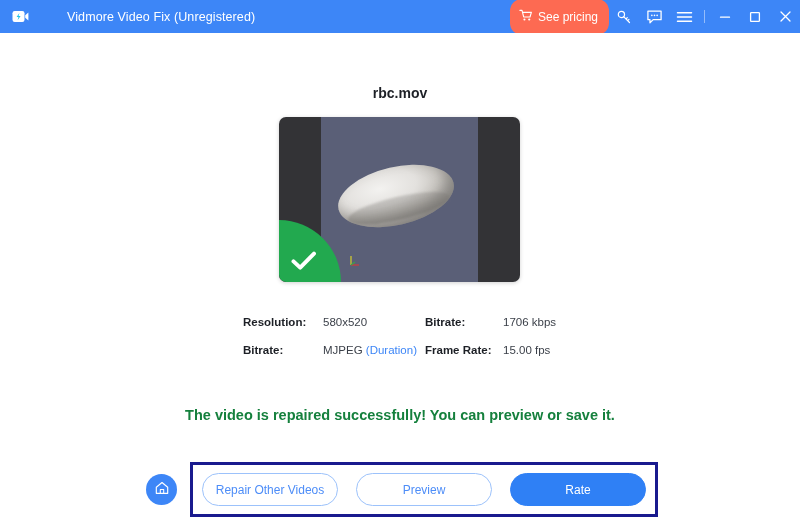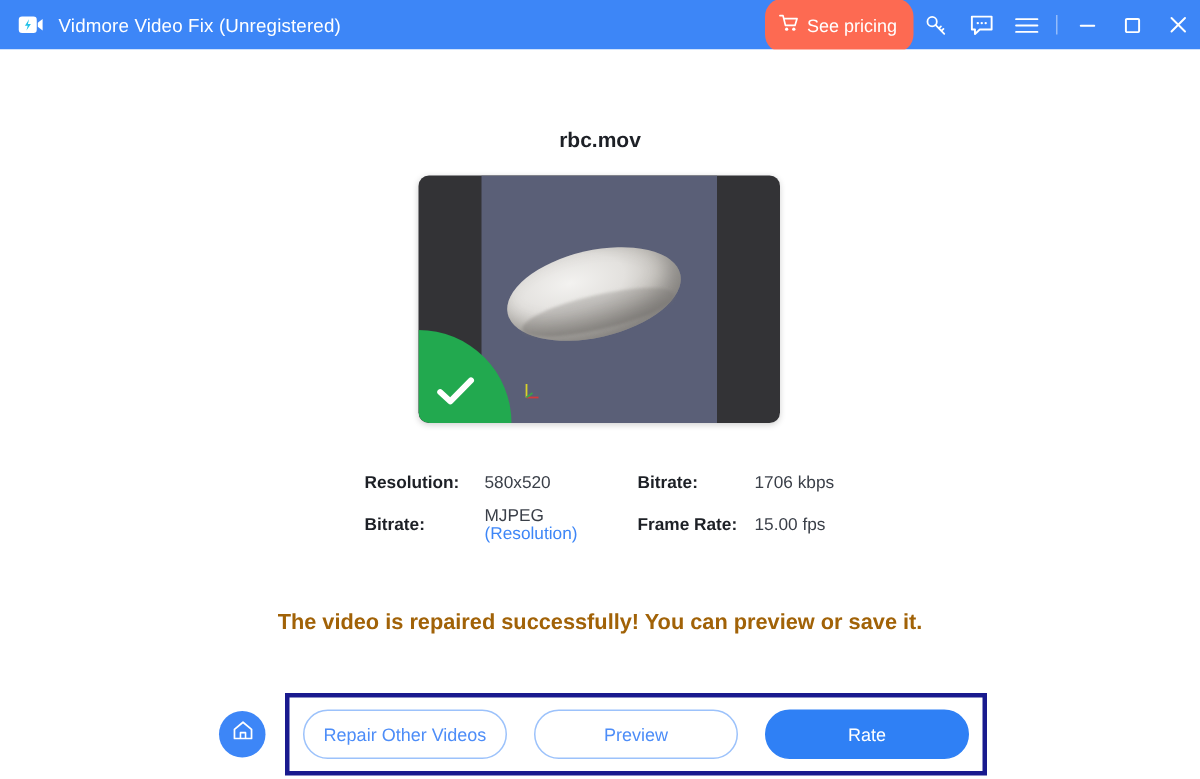--- a/index.html
+++ b/index.html
@@ -21,20 +21,21 @@
 
   
   .titlebar {
     position: absolute;
     top: 0; left: 0;
     width: 800px;
     height: 33px;
     background: #3d86f7;
     display: flex;
     align-items: center;
+    gap: 28px;
   }
 
   .tb-logo {
     margin-left: 11px;
     width: 19px;
     height: 19px;
     display: flex;
     align-items: center;
     justify-content: center;
   }
@@ -223,21 +224,21 @@
 
   
   .success-msg {
     position: absolute;
     top: 374px;
     left: 0;
     width: 800px;
     text-align: center;
     font-size: 14.5px;
     font-weight: bold;
-    color: #a16207;
+    color: #15803d;
   }
 
   
   .bottom-bar {
     position: absolute;
     left: 0;
     top: 389px;
     width: 800px;
     height: 82px;
   }
@@ -407,21 +408,21 @@
         <div class="m-label">Resolution:</div>
         <div class="m-value">580x520</div>
         <div class="m-label2">Bitrate:</div>
         <div class="m-value2">1706 kbps</div>
       </div>
 
       <div class="meta-row">
         <div class="m-label">Bitrate:</div>
         <div class="m-value">
           <span>MJPEG</span>
-          <span class="recovered">(Resolution)</span>
+          <span class="recovered">(Duration)</span>
         </div>
         <div class="m-label2">Frame Rate:</div>
         <div class="m-value2">15.00 fps</div>
       </div>
 
     </div>
 
     <div class="success-msg">The video is repaired successfully! You can preview or save it.</div>
 
     <div class="bottom-bar">

